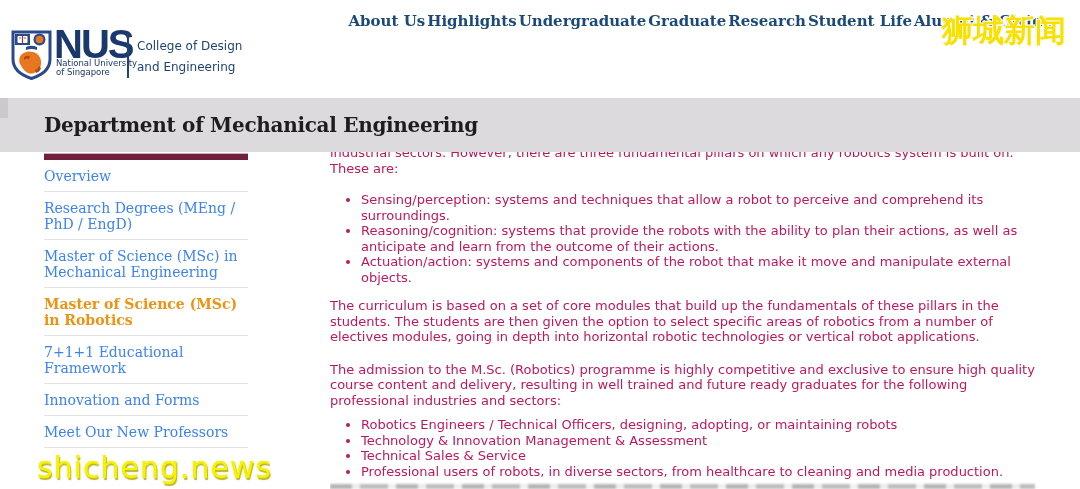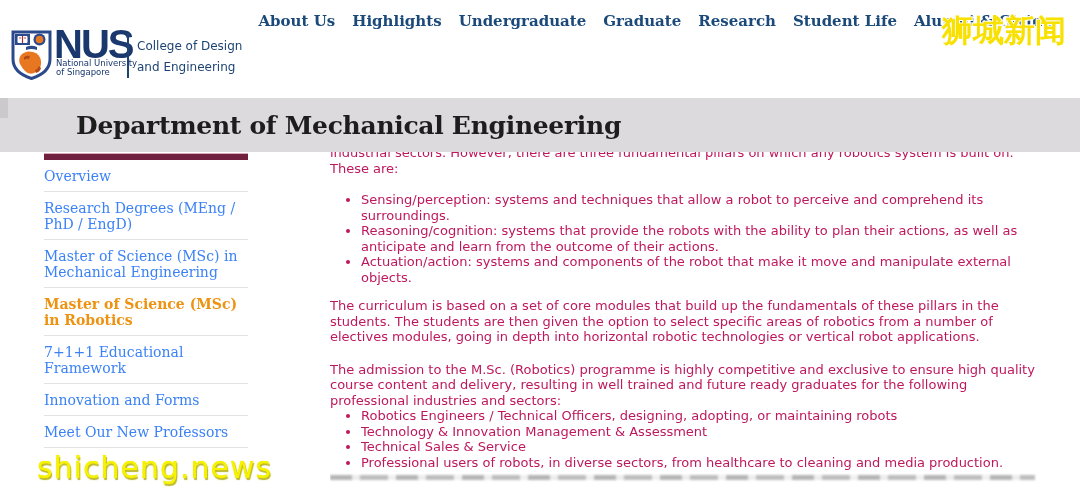--- a/index.html
+++ b/index.html
@@ -35,41 +35,40 @@
     position: absolute; left: 127px; top: 33px; width: 2px; height: 45px;
     background: #1d4374;
   }
   .logo-college {
     position: absolute; left: 137px; top: 36px;
     font-size: 12px; line-height: 21px; color: #1d4374;
     font-family: "DejaVu Sans", sans-serif;
   }
   .top-nav {
     position: absolute; top: 12px; right: 27px;
-    display: flex; gap: 17px;
+    display: flex; gap: 2px;
     font-family: "DejaVu Serif", serif; font-weight: bold;
     font-size: 15px; color: #1b4a7a; white-space: nowrap;
   }
   .top-nav a { color: #1b4a7a; text-decoration: none; cursor: pointer; }
 
   
   .banner {
     position: absolute; top: 98px; left: 0; width: 100%; height: 54px;
     background: #dcdadd;
   }
   .banner-artifact {
     position: absolute; left: 0; top: 98px; width: 8px; height: 20px;
     background: #ccc9cd;
   }
   .banner h1 {
     position: absolute; left: 44px; top: 50%; transform: translateY(-50%);
     font-family: "DejaVu Serif", serif; font-weight: bold;
-    font-size: 25px; letter-spacing: -0.3px; color: #1d1d1d;
+    font-size: 20px; letter-spacing: -0.3px; color: #1d1d1d;
     white-space: nowrap;
-    margin-left: 32px;
   }
 
   
   .sidebar { position: absolute; left: 44px; top: 153px; width: 204px; }
   .sidebar-topbar { height: 7px; background: #72203f; border-top: 1px solid #d9a9bd; }
   .sidebar ul { list-style: none; }
   .sidebar li {
     padding: 8px 8px 7px 0;
     border-bottom: 1px solid #e4e2e2;
     font-family: "DejaVu Serif", serif;
@@ -84,21 +83,21 @@
     overflow: hidden;
     font-size: 13px; line-height: 15.5px; color: #be185d;
   }
   .content p { margin: 0; }
   .content .clip { margin-top: -7px; white-space: nowrap; }
   .content ul { margin: 0; padding-left: 31px; }
   .content ul.pillars { margin-top: 16px; }
   .content ul li { margin: 0; }
   .content .para-curriculum { margin-top: 13px; }
   .content .para-admission { margin-top: 17px; }
-  .content ul.sectors { }
+  .content ul.sectors { margin-top: 9px; }
   .blur-line {
     margin-top: 5px; height: 5px; width: 705px;
     background: repeating-linear-gradient(90deg,
       #9d9d9d 0px, #9d9d9d 22px, rgba(157,157,157,0.25) 22px, rgba(157,157,157,0.25) 30px,
       #a8a8a8 30px, #a8a8a8 58px, rgba(157,157,157,0.2) 58px, rgba(157,157,157,0.2) 66px);
     filter: blur(1px); opacity: 0.75;
   }
 
   
   .wm-top {

